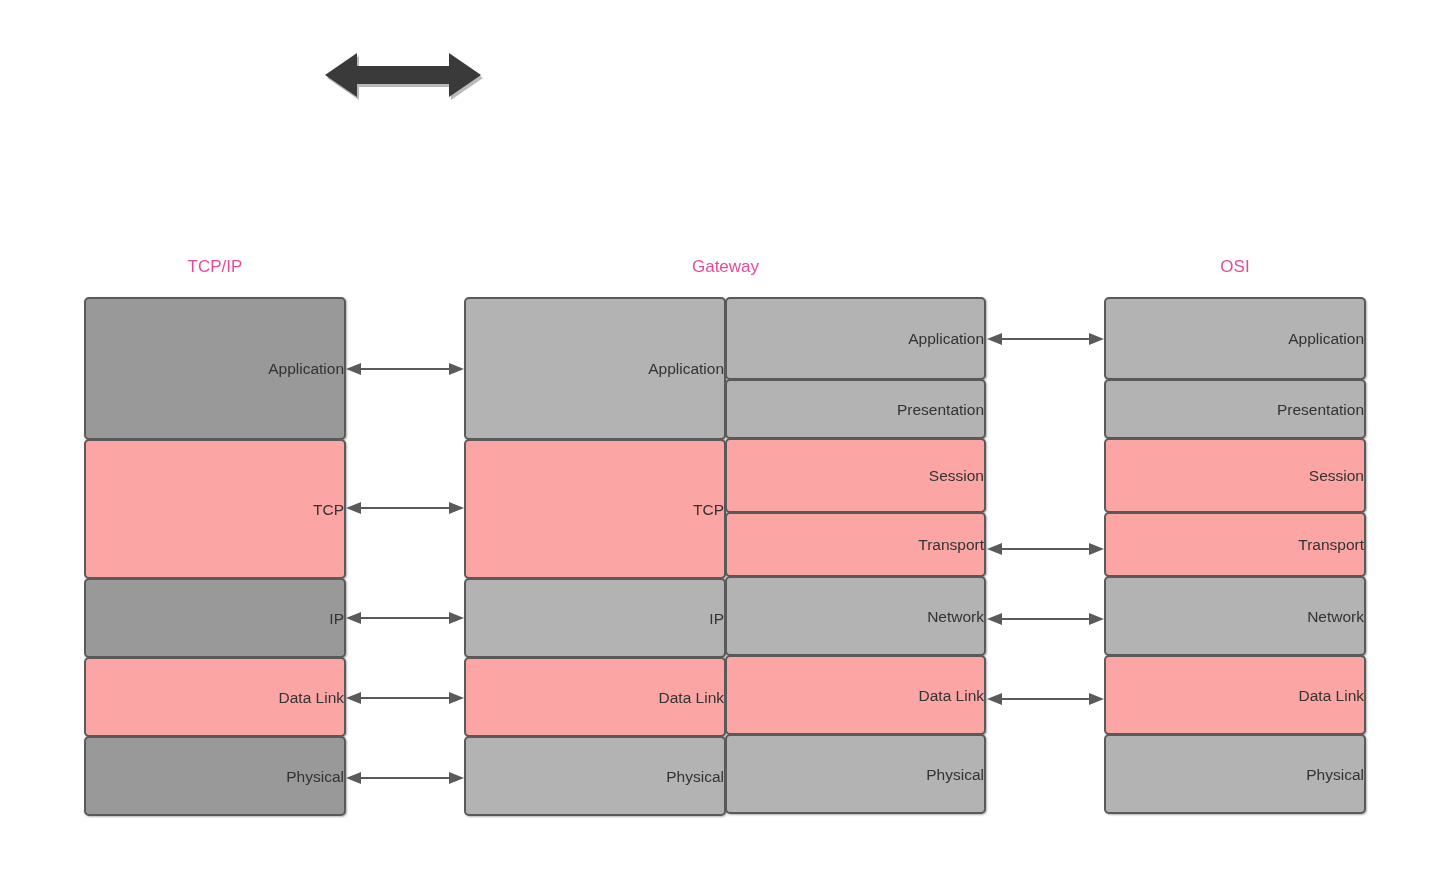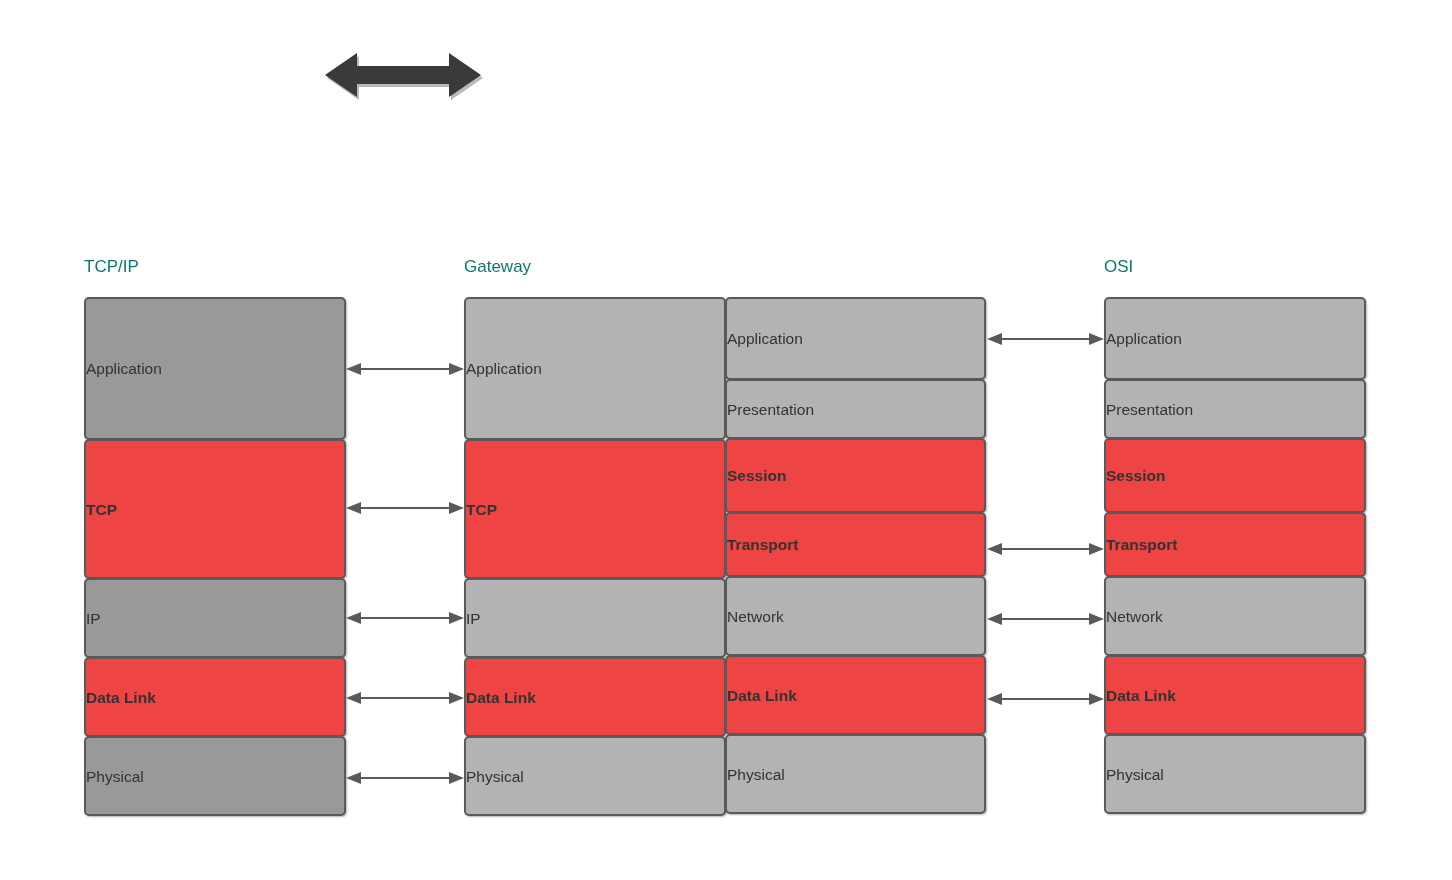--- a/index.html
+++ b/index.html
@@ -8,44 +8,44 @@
     font-family:"Liberation Sans","DejaVu Sans",sans-serif;
     position:relative;overflow:hidden;
   }
   #stage{position:absolute;left:0;top:0;width:1452px;height:880px;}
 
   
   .big-arrow{position:absolute;left:325px;top:47px;width:160px;height:62px;}
 
   
   .caption{
-    position:absolute;color:#0f766e;
+    position:absolute;text-align:center;color:#ec4899;
     font-size:17px;line-height:22px;white-space:nowrap;
   }
 
   
   .stack{position:absolute;display:flex;flex-direction:column;}
   .gw-wrap{position:absolute;display:flex;flex-direction:row;}
   .subcol{display:flex;flex-direction:column;}
 
   .cell{
     box-sizing:border-box;
     border:2px solid #5a5a5a;
     border-radius:5px;
-    display:flex;align-items:center;justify-content:flex-start;
+    display:flex;align-items:center;justify-content:flex-end;
     color:#333333;font-size:15.5px;line-height:19px;
     background:#ffffff;
     position:relative;
     margin-top:-1px;
     box-shadow:1px 1px 2px rgba(0,0,0,0.30);
   }
   .cell:first-child{margin-top:0;}
   .cell.dark{background:#999999;}
   .cell.light{background:#b3b3b3;}
-  .cell.plain{background:#ef4444;font-weight:bold;}
+  .cell.plain{background:#fca5a5;}
   .cell .lbl{pointer-events:none;}
 
   
   .conn{position:absolute;height:16px;}
 </style>
 </head>
 <body>
 
 <div id="stage">
 

